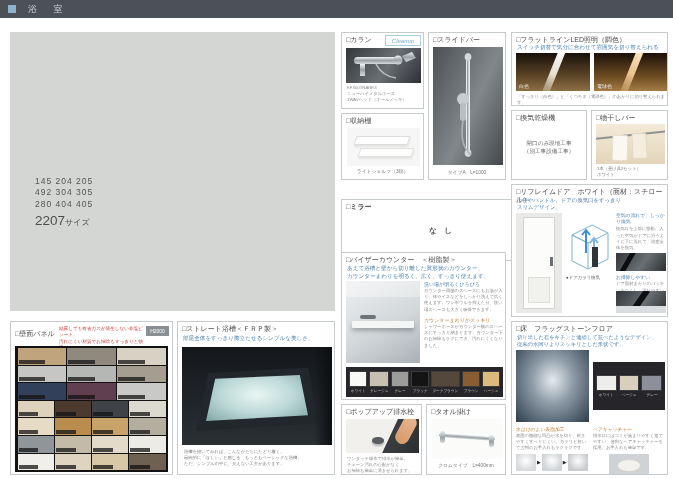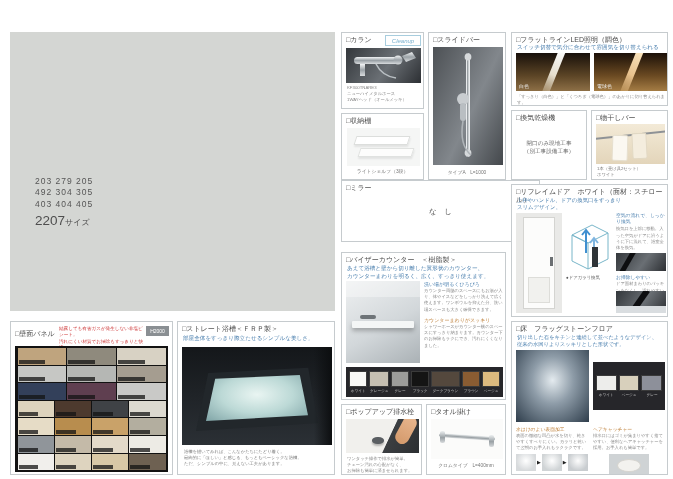--- a/index.html
+++ b/index.html
@@ -50,26 +50,30 @@
   .tile-chip { position:absolute; left:1px; bottom:1px; width:55%; height:4px; background:rgba(20,20,20,.75); }
 
   .cap { font-size:4.8px; color:#777; text-align:center; }
   svg { display:block; }
 </style>
 </head>
 <body>
 
 <div id="page">
 
+  <div class="hdr">
+    <div class="hdr-sq"></div>
+    <div class="hdr-t">浴 室</div>
+  </div>
 
   <div class="plan">
     <div class="plan-codes">
-      <div>203  279  205</div>
+      <div>145  204  205</div>
       <div>492  304  305</div>
-      <div>403  404  405</div>
+      <div>280  404  405</div>
     </div>
     <div class="plan-size">
       <span class="n">2207</span><span class="u">サイズ</span>
     </div>
   </div>
 
   <div class="box" style="left:341px; top:32px; width:83px; height:77px;">
     <div class="bt" style="padding-right:38px;">□カラン</div>
     <div style="position:absolute; right:2px; top:2px; width:36px; height:11px; border:1px solid #a8cdde; display:flex; align-items:center; justify-content:center;">
       <span style="font-size:6px; color:#7ab1cf; font-style:italic;">Cleanup</span>
@@ -115,21 +119,21 @@
         <circle cx="35" cy="10" r="3.4" fill="#d6d9db"></circle>
         <circle cx="35" cy="106" r="3.4" fill="#d6d9db"></circle>
         <circle cx="30" cy="52" r="6" fill="#c9cdd0"></circle>
         <rect x="27" y="56" width="6" height="18" rx="3" fill="#b9bec2"></rect>
         <path d="M30 74 q-4 24 8 34" stroke="#aeb3b7" stroke-width="1.6" fill="none"></path>
       </svg>
     </div>
     <div class="cap" style="position:absolute; left:0; right:0; bottom:4px;">タイプA　L=1000</div>
   </div>
 
-  <div class="box" style="left:341px; top:180px; width:199px; height:62px;">
+  <div class="box" style="left:341px; top:199px; width:199px; height:62px;font-weight:bold;">
     <div class="bt">□ミラー</div>
     <div style="position:absolute; left:0; right:0; top:26px; text-align:center; font-size:7.5px; color:#555;">な　し</div>
   </div>
 
   <div class="box" style="left:341px; top:252px; width:165px; height:148px;">
     <div class="bt">□バイザーカウンター　＜樹脂製＞</div>
     <div class="blue" style="position:absolute; left:5px; top:12px; font-size:5.6px; line-height:1.35;">
       <div>あえて浴槽と壁から切り離した翼形状のカウンター、</div>
       <div>カウンターまわりを明るく、広く、すっきり使えます。</div>
     </div>

